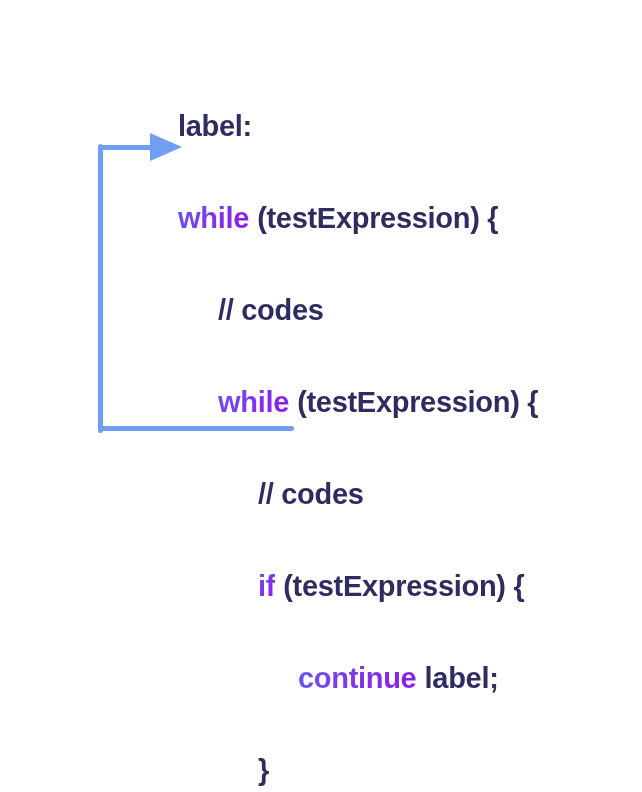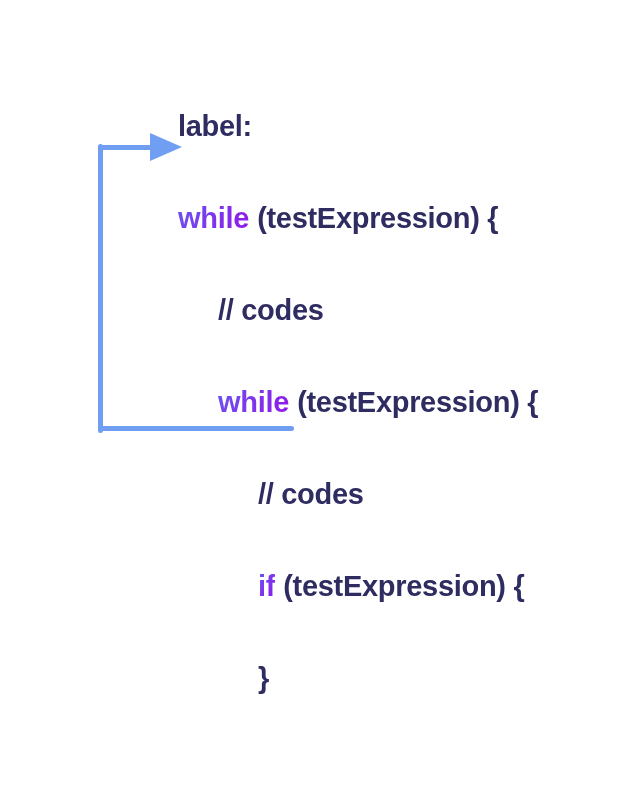--- a/index.html
+++ b/index.html
@@ -79,20 +79,21 @@
   <div class="arrow-head"></div>
   <div class="arrow-seg arrow-bottom-h"></div>
 
   <div class="code">
     <div class="code-line ind-0"><span class="kw"></span><span>label:</span></div>
     <div class="code-line ind-0"><span class="kw">while</span><span>(testExpression) {</span></div>
     <div class="code-line ind-1"><span class="kw"></span><span>// codes</span></div>
     <div class="code-line ind-1"><span class="kw">while</span><span>(testExpression) {</span></div>
     <div class="code-line ind-2"><span class="kw"></span><span>// codes</span></div>
     <div class="code-line ind-2"><span class="kw">if</span><span>(testExpression) {</span></div>
+    <div class="code-line ind-3"><span class="kw">continue</span><span>label;</span></div>
     <div class="code-line ind-2"><span class="kw"></span><span>}</span></div>
     
     
     
     
   </div>
 
 </div>
 
 </body></html>

